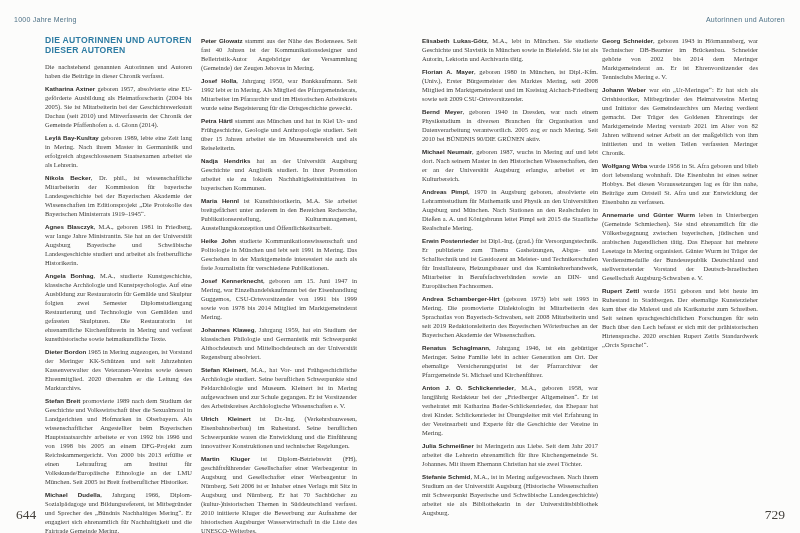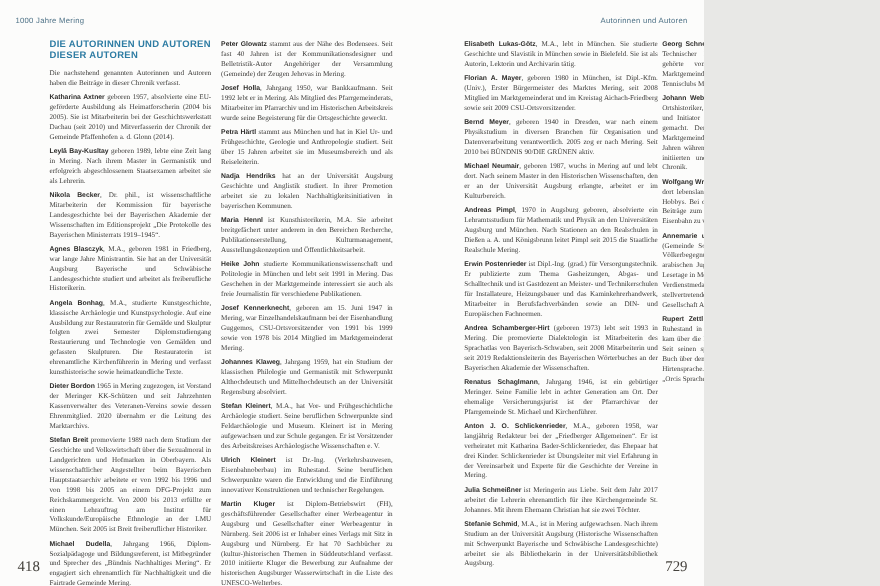--- a/index.html
+++ b/index.html
@@ -1,18 +1,18 @@
 <!DOCTYPE html>
 <html><head>
 <meta charset="utf-8">
 <style>
   html,body{margin:0;padding:0;background:#e8e8e6;}
   .spread{
     position:relative;
-    width:640px;height:533px;
+    width:800px;height:533px;
     background:#fcfcfb;
     overflow:hidden;
     font-family:"Liberation Serif",serif;
     color:#3b3a38;
   }
   .running-head{
     position:absolute;top:16px;
     font-family:"Liberation Sans",sans-serif;
     font-size:7px;letter-spacing:.25px;
     color:#4d7186;
@@ -146,16 +146,16 @@
   <p class="entry"><span class="entry-name">Johann Weber</span><span> war ein „Ur-Meringer“: Er hat sich als Ortshistoriker, Mitbegründer des Heimatvereins Mering und Initiator des Gemeindearchivs um Mering verdient gemacht. Der Träger des Goldenen Ehrenrings der Marktgemeinde Mering verstarb 2021 im Alter von 82 Jahren während seiner Arbeit an der maßgeblich von ihm initiierten und in weiten Teilen verfassten Meringer Chronik.</span></p>
 
   <p class="entry"><span class="entry-name">Wolfgang Wrba</span><span> wurde 1956 in St. Afra geboren und blieb dort lebenslang wohnhaft. Die Eisenbahn ist eines seiner Hobbys. Bei diesen Voraussetzungen lag es für ihn nahe, Beiträge zum Ortsteil St. Afra und zur Entwicklung der Eisenbahn zu verfassen.</span></p>
 
   <p class="entry"><span class="entry-name">Annemarie und Günter Wurm</span><span> leben in Unterbergen (Gemeinde Schmiechen). Sie sind ehrenamtlich für die Völkerbegegnung zwischen bayerischen, jüdischen und arabischen Jugendlichen tätig. Das Ehepaar hat mehrere Lesetage in Mering organisiert. Günter Wurm ist Träger der Verdienstmedaille der Bundesrepublik Deutschland und stellvertretender Vorstand der Deutsch-Israelischen Gesellschaft Augsburg-Schwaben e. V.</span></p>
 
   <p class="entry"><span class="entry-name">Rupert Zettl</span><span> wurde 1951 geboren und lebt heute im Ruhestand in Stadtbergen. Der ehemalige Kunsterzieher kam über die Malerei und als Karikaturist zum Schreiben. Seit seinen sprachgeschichtlichen Forschungen für sein Buch über den Lech befasst er sich mit der prähistorischen Hirtensprache. 2020 erschien Rupert Zettls Standardwerk „Orcis Sprache!“.</span></p>
 </div>
   </div>
 
-  <div class="pagenum left">418</div>
+  <div class="pagenum left">644</div>
   <div class="pagenum right">729</div>
 
 </div>
 
 </body></html>

